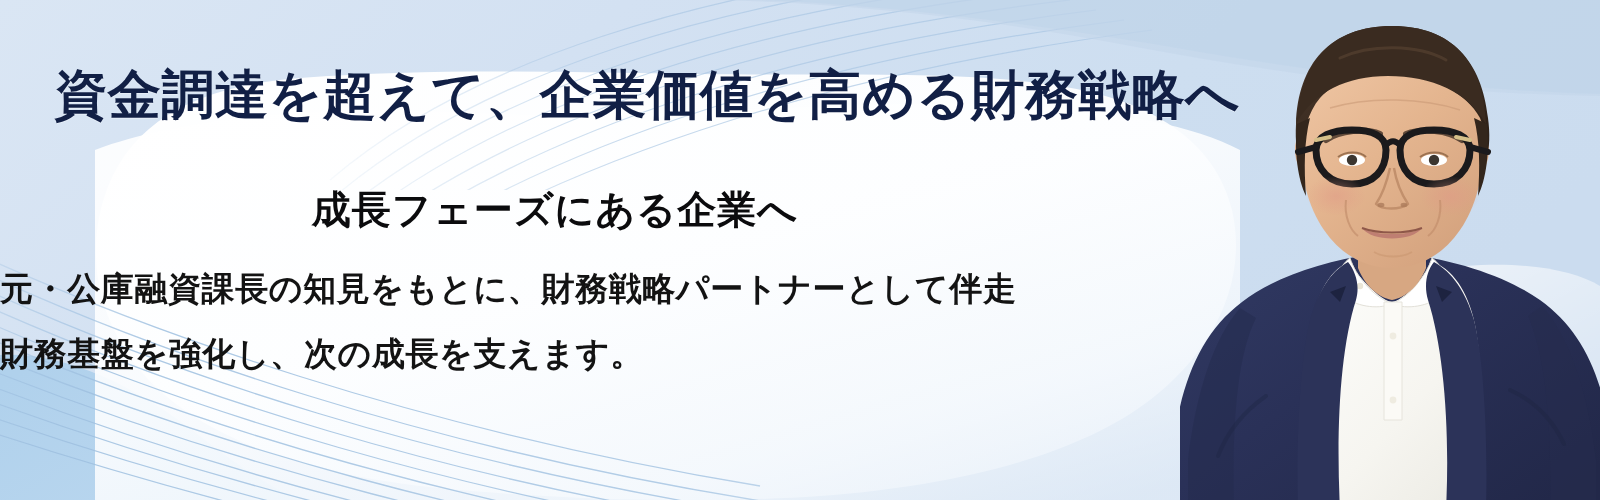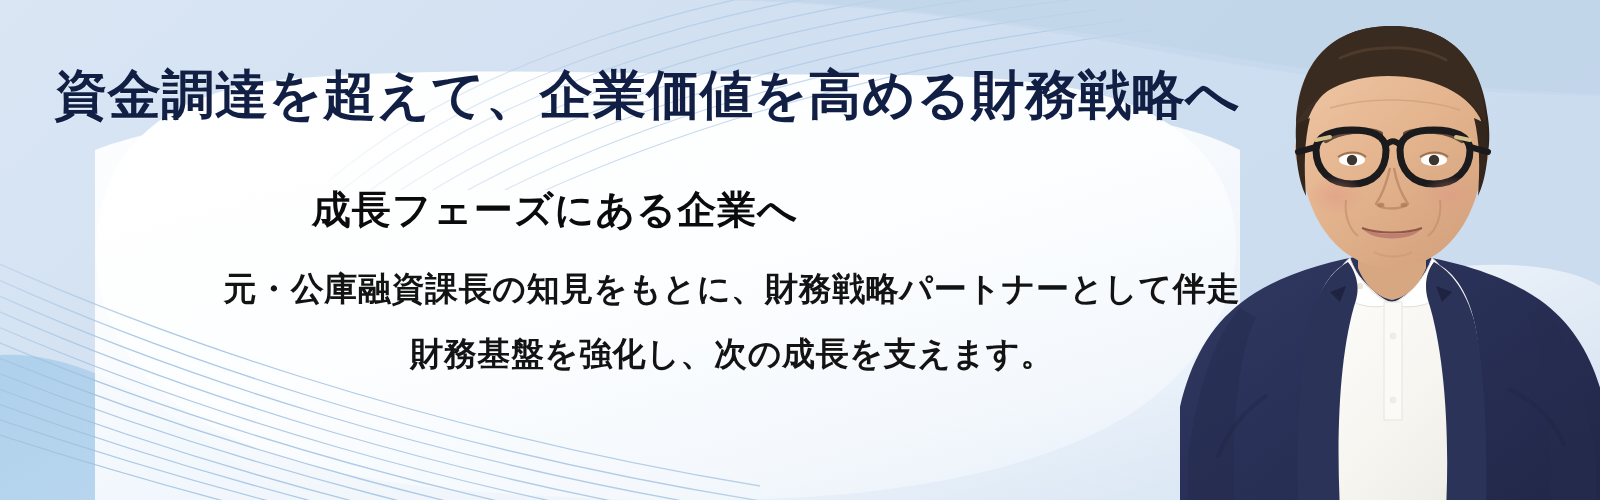--- a/index.html
+++ b/index.html
@@ -32,27 +32,27 @@
   }
   .subhead{
     position:absolute;left:0;top:155px;width:1110px;
     text-align:center;
     font-size:39px;line-height:1.2;
     font-weight:700;color:#0b0b0d;
     letter-spacing:1px;white-space:nowrap;
   }
   .lead{
     position:absolute;left:0;top:240px;width:1240px;
-    text-align:right;
+    text-align:left;
     font-size:33px;line-height:1.0;
     font-weight:700;color:#131313;
     letter-spacing:0.6px;white-space:nowrap;
   }
   .lead.line2{
-    top:305px;width:1030px;margin-left:24px;
+    top:305px;width:1030px;
   }
 
   
   .portrait{
     position:absolute;right:0;bottom:0;
     width:420px;height:500px;z-index:5;
   }
 </style>
 </head>
 <body>

